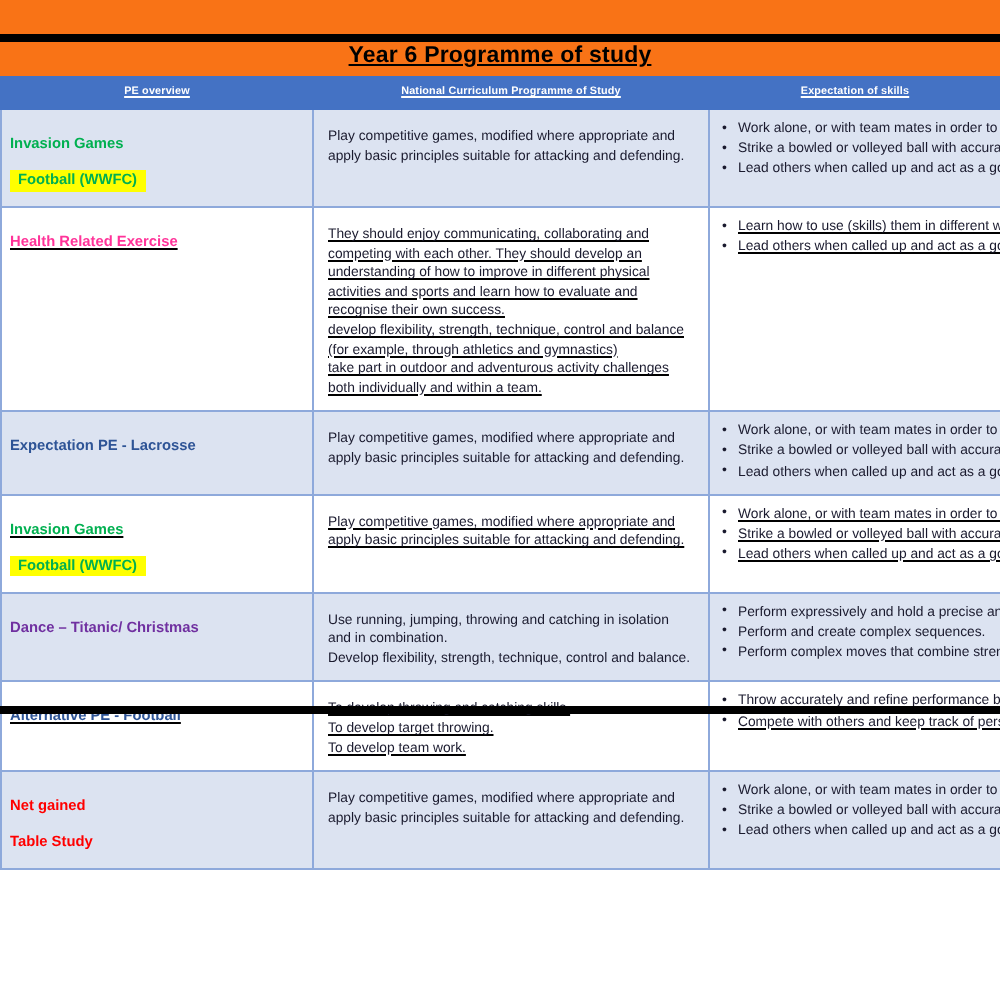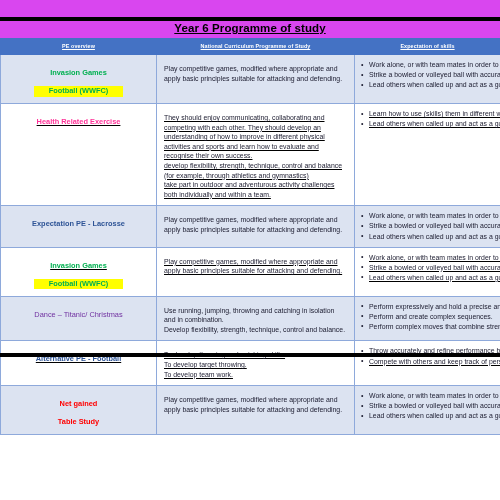--- a/index.html
+++ b/index.html
@@ -11,21 +11,21 @@
     overflow: hidden;
   }
   body {
     font-family: "Liberation Sans", sans-serif;
     -webkit-font-smoothing: antialiased;
   }
   #page {
     position: relative;
     width: 500px;
     height: 371px;
-    background: #d946ef;
+    background: #f97316;
     box-sizing: border-box;
   }
   .edge-bar {
     position: absolute;
     left: 0;
     width: 500px;
     height: 4px;
     background: #000000;
   }
   .edge-top { top: 17px; }
@@ -73,33 +73,32 @@
   tbody tr.plain td  { background: #ffffff; text-decoration: underline; }
 
   tbody td {
     border: 1px solid #8ea9db;
     vertical-align: top;
     padding: 0;
     overflow: hidden;
   }
 
   td.col-overview {
-    text-align: center;
     vertical-align: top;
     padding: 6px 4px 6px 4px;
   }
   .ov-line {
     font-size: 7.4px;
     line-height: 10.5px;
     white-space: nowrap;
   }
   .ov-line.hl {
     background: #ffff00;
     display: inline-block;
-    padding: 0 15px;
+    padding: 0 4px;
   }
 
   td.col-nc {
     padding: 9px 8px 6px 7px;
   }
   .nc-p {
     font-size: 6.9px;
     line-height: 9.6px;
     color: #1a1a2e;
     margin: 0;
@@ -211,21 +210,21 @@
           <td class="col-exp">
             <ul class="exp-list">
               <li>Work alone, or with team mates in order to gain points or possession.</li>
               <li>Strike a bowled or volleyed ball with accuracy.</li>
               <li>Lead others when called up and act as a good role model within a team.</li>
             </ul>
           </td>
         </tr>
         <tr class="shaded">
           <td class="col-overview">
-            <div><span class="ov-line" style="color: rgb(112, 48, 160); font-weight: 400;">Dance – Titanic/ Christmas</span></div>
+            <div><span class="ov-line" style="color: rgb(112, 48, 160); font-weight: 700;">Dance – Titanic/ Christmas</span></div>
           </td>
           <td class="col-nc">
             <p class="nc-p">Use running, jumping, throwing and catching in isolation and in combination.</p>
             <p class="nc-p">Develop flexibility, strength, technique, control and balance.</p>
           </td>
           <td class="col-exp">
             <ul class="exp-list">
               <li>Perform expressively and hold a precise and strong posture.</li>
               <li>Perform and create complex sequences.</li>
               <li>Perform complex moves that combine strength and stamina gained through gymnastic activity.</li>

